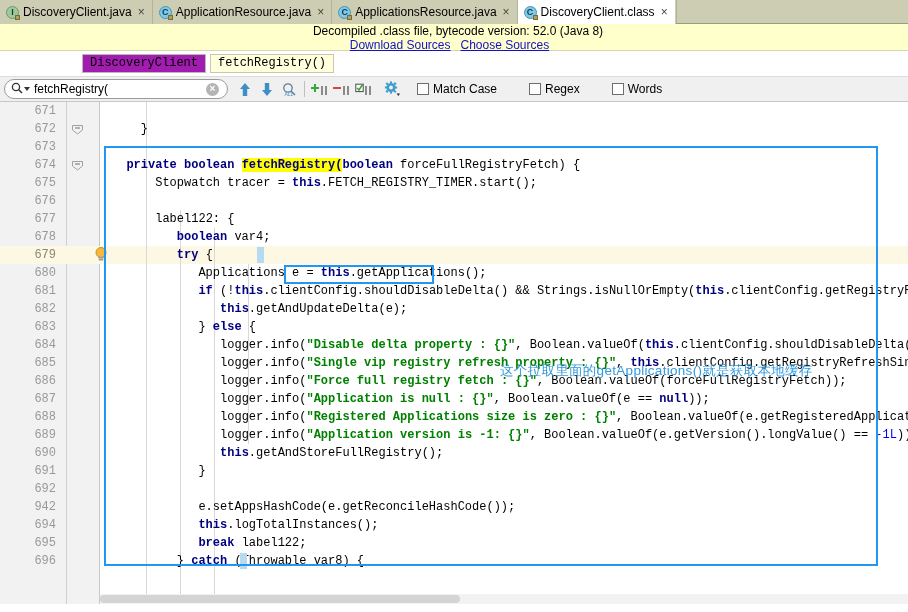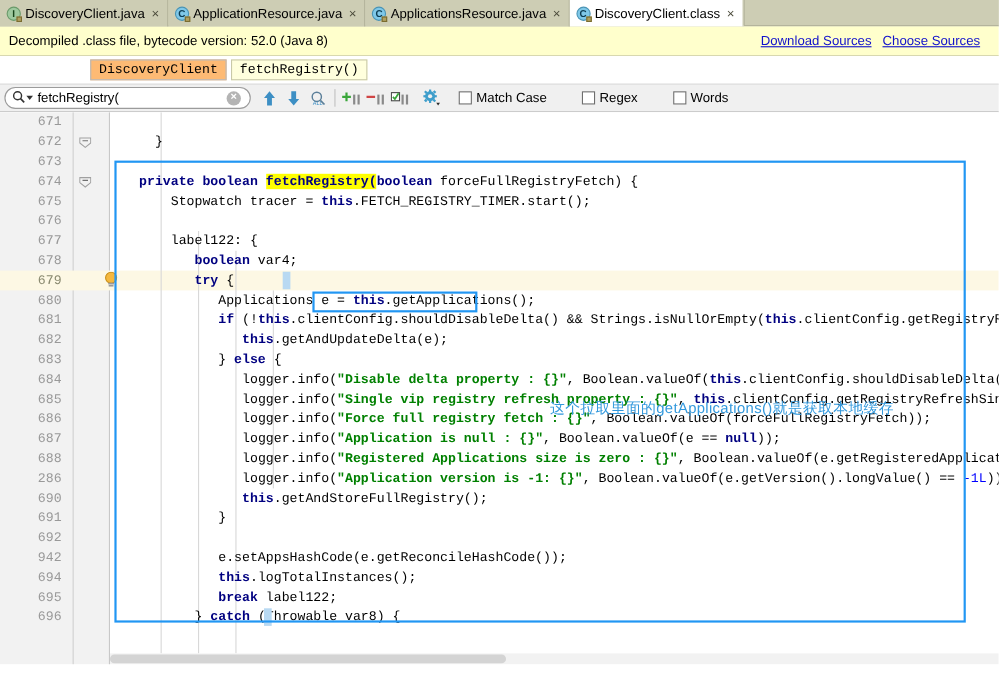--- a/index.html
+++ b/index.html
@@ -52,40 +52,41 @@
   .tabbar-rest { flex: 1; background: #cdcdb4; border-left: 1px solid #b3b39b;}
 
   
   .notice {
     display: flex; align-items: center; justify-content: space-between;
     height: 27px;
     background: #ffffcc;
     border-bottom: 1px solid #d8d8b0;
     padding: 0 0 0 8px;
     font-size: 12px;
+    flex-direction: column;
   }
   .notice-text { color: #000; }
   .notice-links { display: flex; gap: 10px; padding-right: 17px; }
   .notice-links a {
     color: #1111cc; text-decoration: underline; cursor: pointer;
     font-size: 12px; white-space: nowrap;
   }
 
   
   .breadcrumb {
     display: flex; align-items: center; gap: 4px;
     height: 25px; padding-left: 82px;
     background: #ffffff;
   }
   .crumb {
     font-family: "Liberation Mono", monospace;
     font-size: 12px;
     padding: 2px 7px;
     border: 1px solid #b9b9b9;
-    background: #fdba74;
+    background: #a21caf;
     cursor: pointer;
     line-height: 13px;
   }
   .crumb.hl { background: #ffffdd; border-color: #c9c9a8; }
 
   
   .findbar {
     display: flex; align-items: center;
     height: 26px;
     background: #f0f0f0;
@@ -464,21 +465,21 @@
         <span class="lnum">687</span>
         <span class="code">               <span class="pln">logger.info(</span><span class="str">"Application is null : {}"</span><span class="pln">, Boolean.valueOf(e == </span><span class="kw">null</span><span class="pln">));</span></span>
       </div>
 
       <div class="row">
         <span class="lnum">688</span>
         <span class="code">               <span class="pln">logger.info(</span><span class="str">"Registered Applications size is zero : {}"</span><span class="pln">, Boolean.valueOf(e.getRegisteredApplications().size()</span></span>
       </div>
 
       <div class="row">
-        <span class="lnum">286</span>
+        <span class="lnum">689</span>
         <span class="code">               <span class="pln">logger.info(</span><span class="str">"Application version is -1: {}"</span><span class="pln">, Boolean.valueOf(e.getVersion().longValue() == </span><span class="num">-1L</span><span class="pln">));</span></span>
       </div>
 
       <div class="row">
         <span class="lnum">690</span>
         <span class="code">               <span class="kw">this</span><span class="pln">.getAndStoreFullRegistry();</span></span>
       </div>
 
       <div class="row">
         <span class="lnum">691</span>

